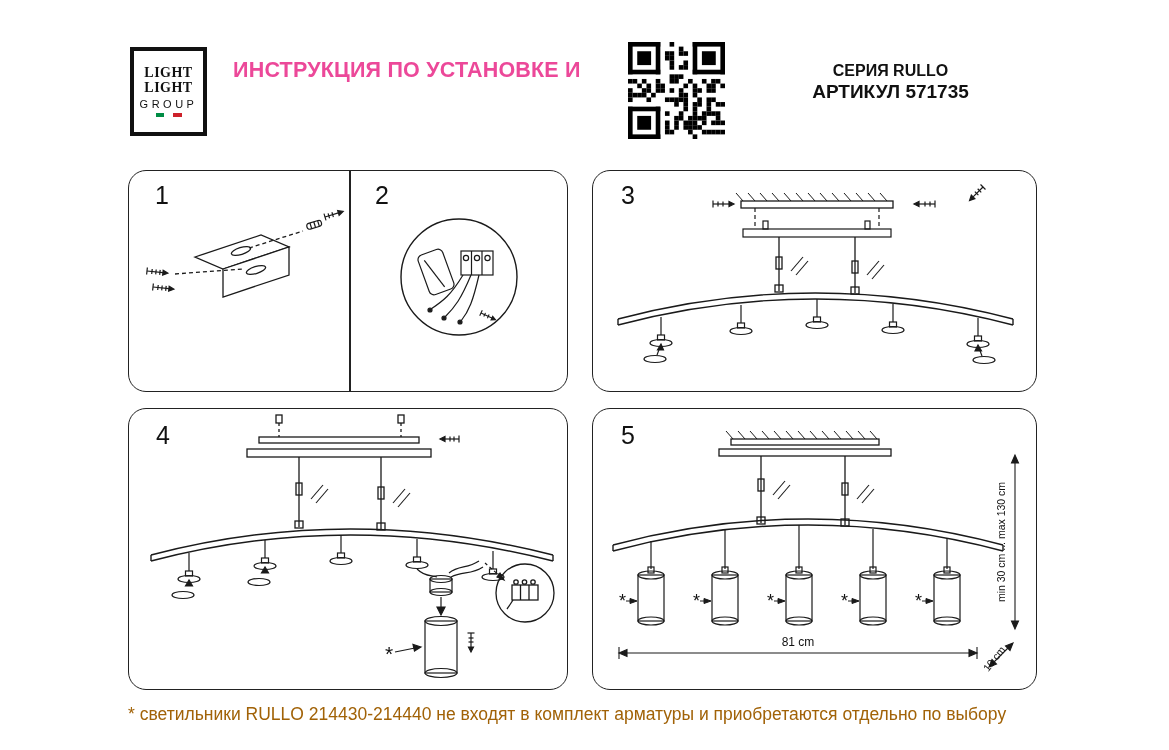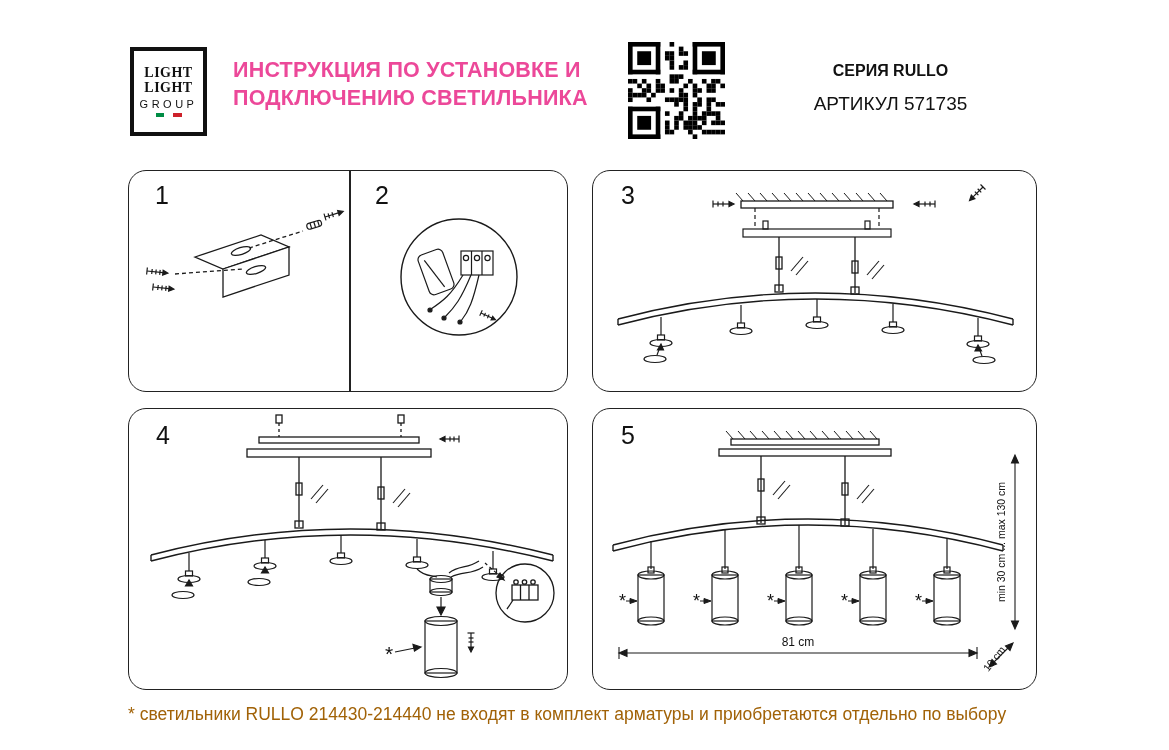--- a/index.html
+++ b/index.html
@@ -16,21 +16,21 @@
   .flag { display:flex; width:26px; height:4px; margin-top:3px; }
   .flag span { flex:1; height:100%; }
 
   .title { position:absolute; left:233px; top:56px; font-size:21.5px; font-weight:bold;
            line-height:1.32; letter-spacing:.2px; color:#ec4899; }
 
   .qr { position:absolute; left:628px; top:42px; width:97px; height:97px; }
 
   .meta { position:absolute; left:788px; top:62px; width:205px; text-align:center; }
   .meta .series { font-size:16px; font-weight:bold; }
-  .meta .article { font-size:19px; font-weight:normal; margin-top:13px; }
+  .meta .article { font-size:19px; font-weight:bold; margin-top:1px; }
 
   
   .panel { position:absolute; border:1.6px solid #222; border-radius:18px; background:#fff; }
   #panel-12 { left:128px; top:170px; width:440px; height:222px; }
   #panel-3  { left:592px; top:170px; width:445px; height:222px; }
   #panel-4  { left:128px; top:408px; width:440px; height:282px; }
   #panel-5  { left:592px; top:408px; width:445px; height:282px; }
   .panel svg.draw { position:absolute; left:0; top:0; }
   .divider { position:absolute; left:220px; top:0; width:1.6px; height:100%; background:#222; }
   .step-num { position:absolute; font-size:25px; color:#111; }
@@ -50,21 +50,20 @@
     <div class="l3">GROUP</div>
     <div class="flag">
       <span style="background:#008C45"></span>
         <span style="background:#fff"></span>
         <span style="background:#CD212A"></span>
     </div>
   </div>
 
   <div class="title">
     <div>ИНСТРУКЦИЯ ПО УСТАНОВКЕ И</div>
-    <div>ПОДКЛЮЧЕНИЮ СВЕТИЛЬНИКА</div>
   </div>
 
   <svg id="qr-svg" class="qr" viewBox="0 0 97 97">
       <rect x="0" y="0" width="32.33333333333333" height="4.619047619047619" fill="#000"></rect>
       <rect x="0" y="27.71428571428571" width="32.33333333333333" height="4.619047619047619" fill="#000"></rect>
       <rect x="0" y="0" width="4.619047619047619" height="32.33333333333333" fill="#000"></rect>
       <rect x="27.71428571428571" y="0" width="4.619047619047619" height="32.33333333333333" fill="#000"></rect>
       <rect x="9.238095238095237" y="9.238095238095237" width="13.857142857142856" height="13.857142857142856" fill="#000"></rect>
       <rect x="64.66666666666666" y="0" width="32.33333333333333" height="4.619047619047619" fill="#000"></rect>
       <rect x="64.66666666666666" y="27.71428571428571" width="32.33333333333333" height="4.619047619047619" fill="#000"></rect>

